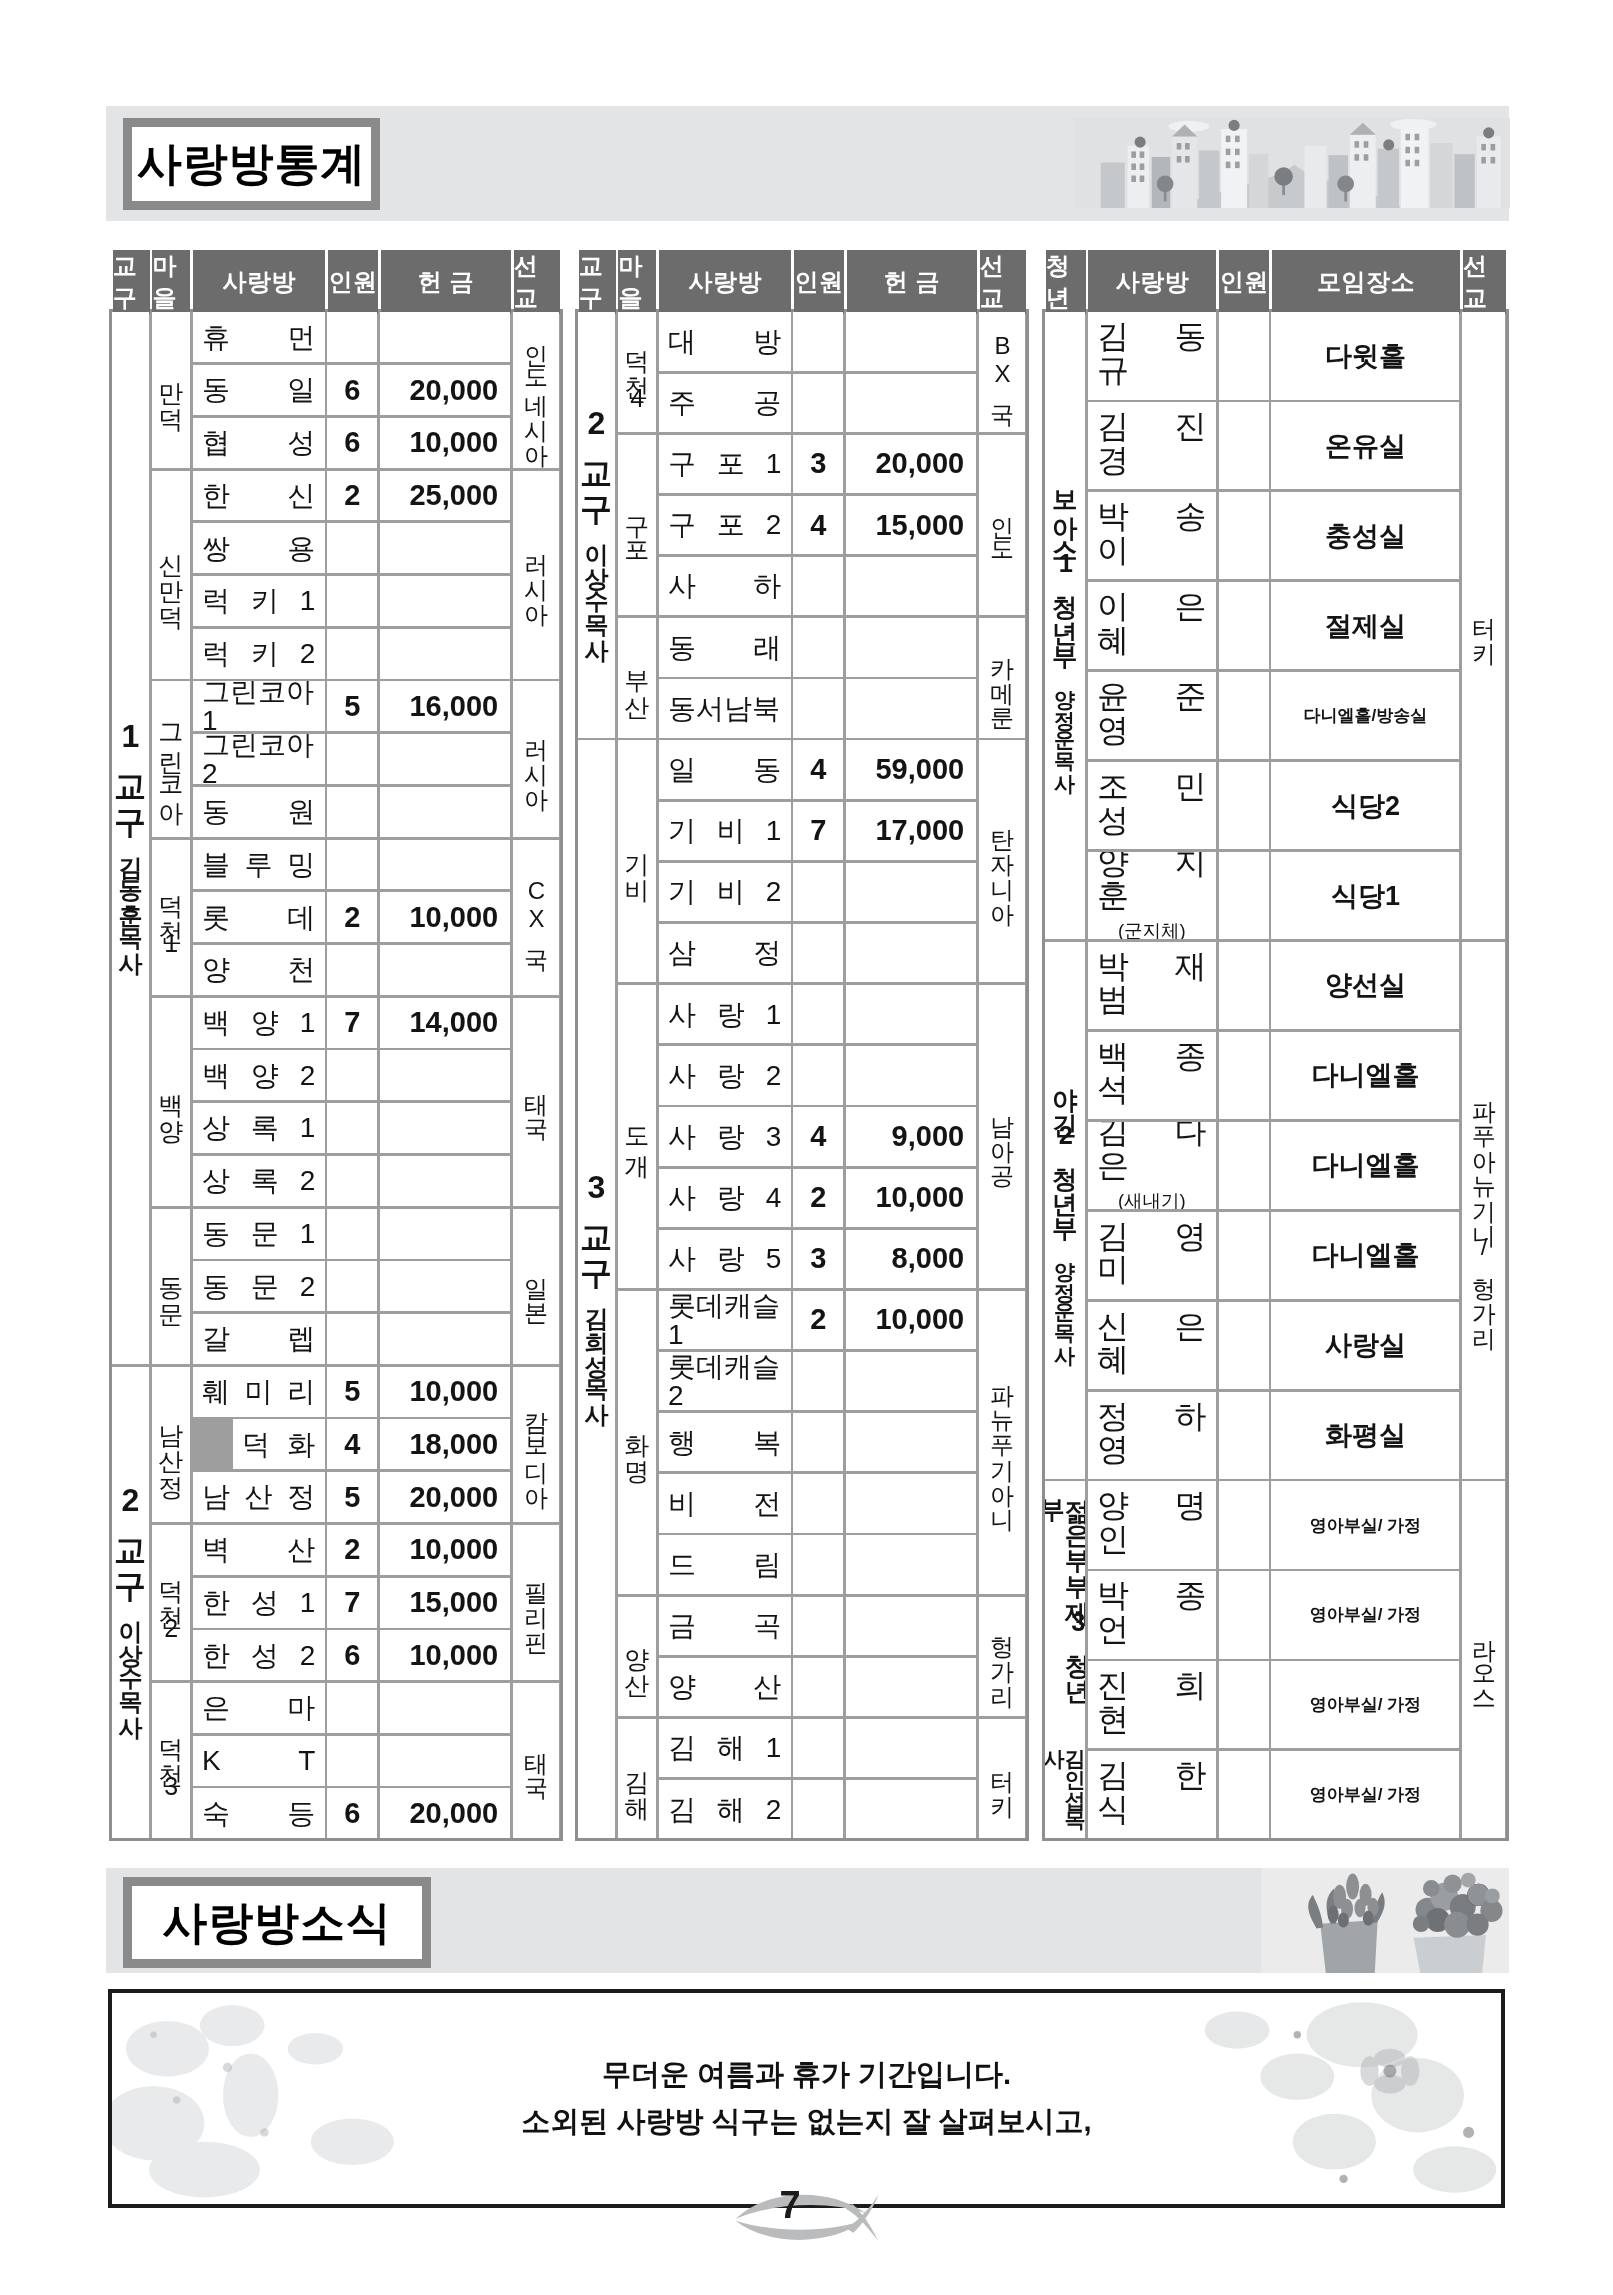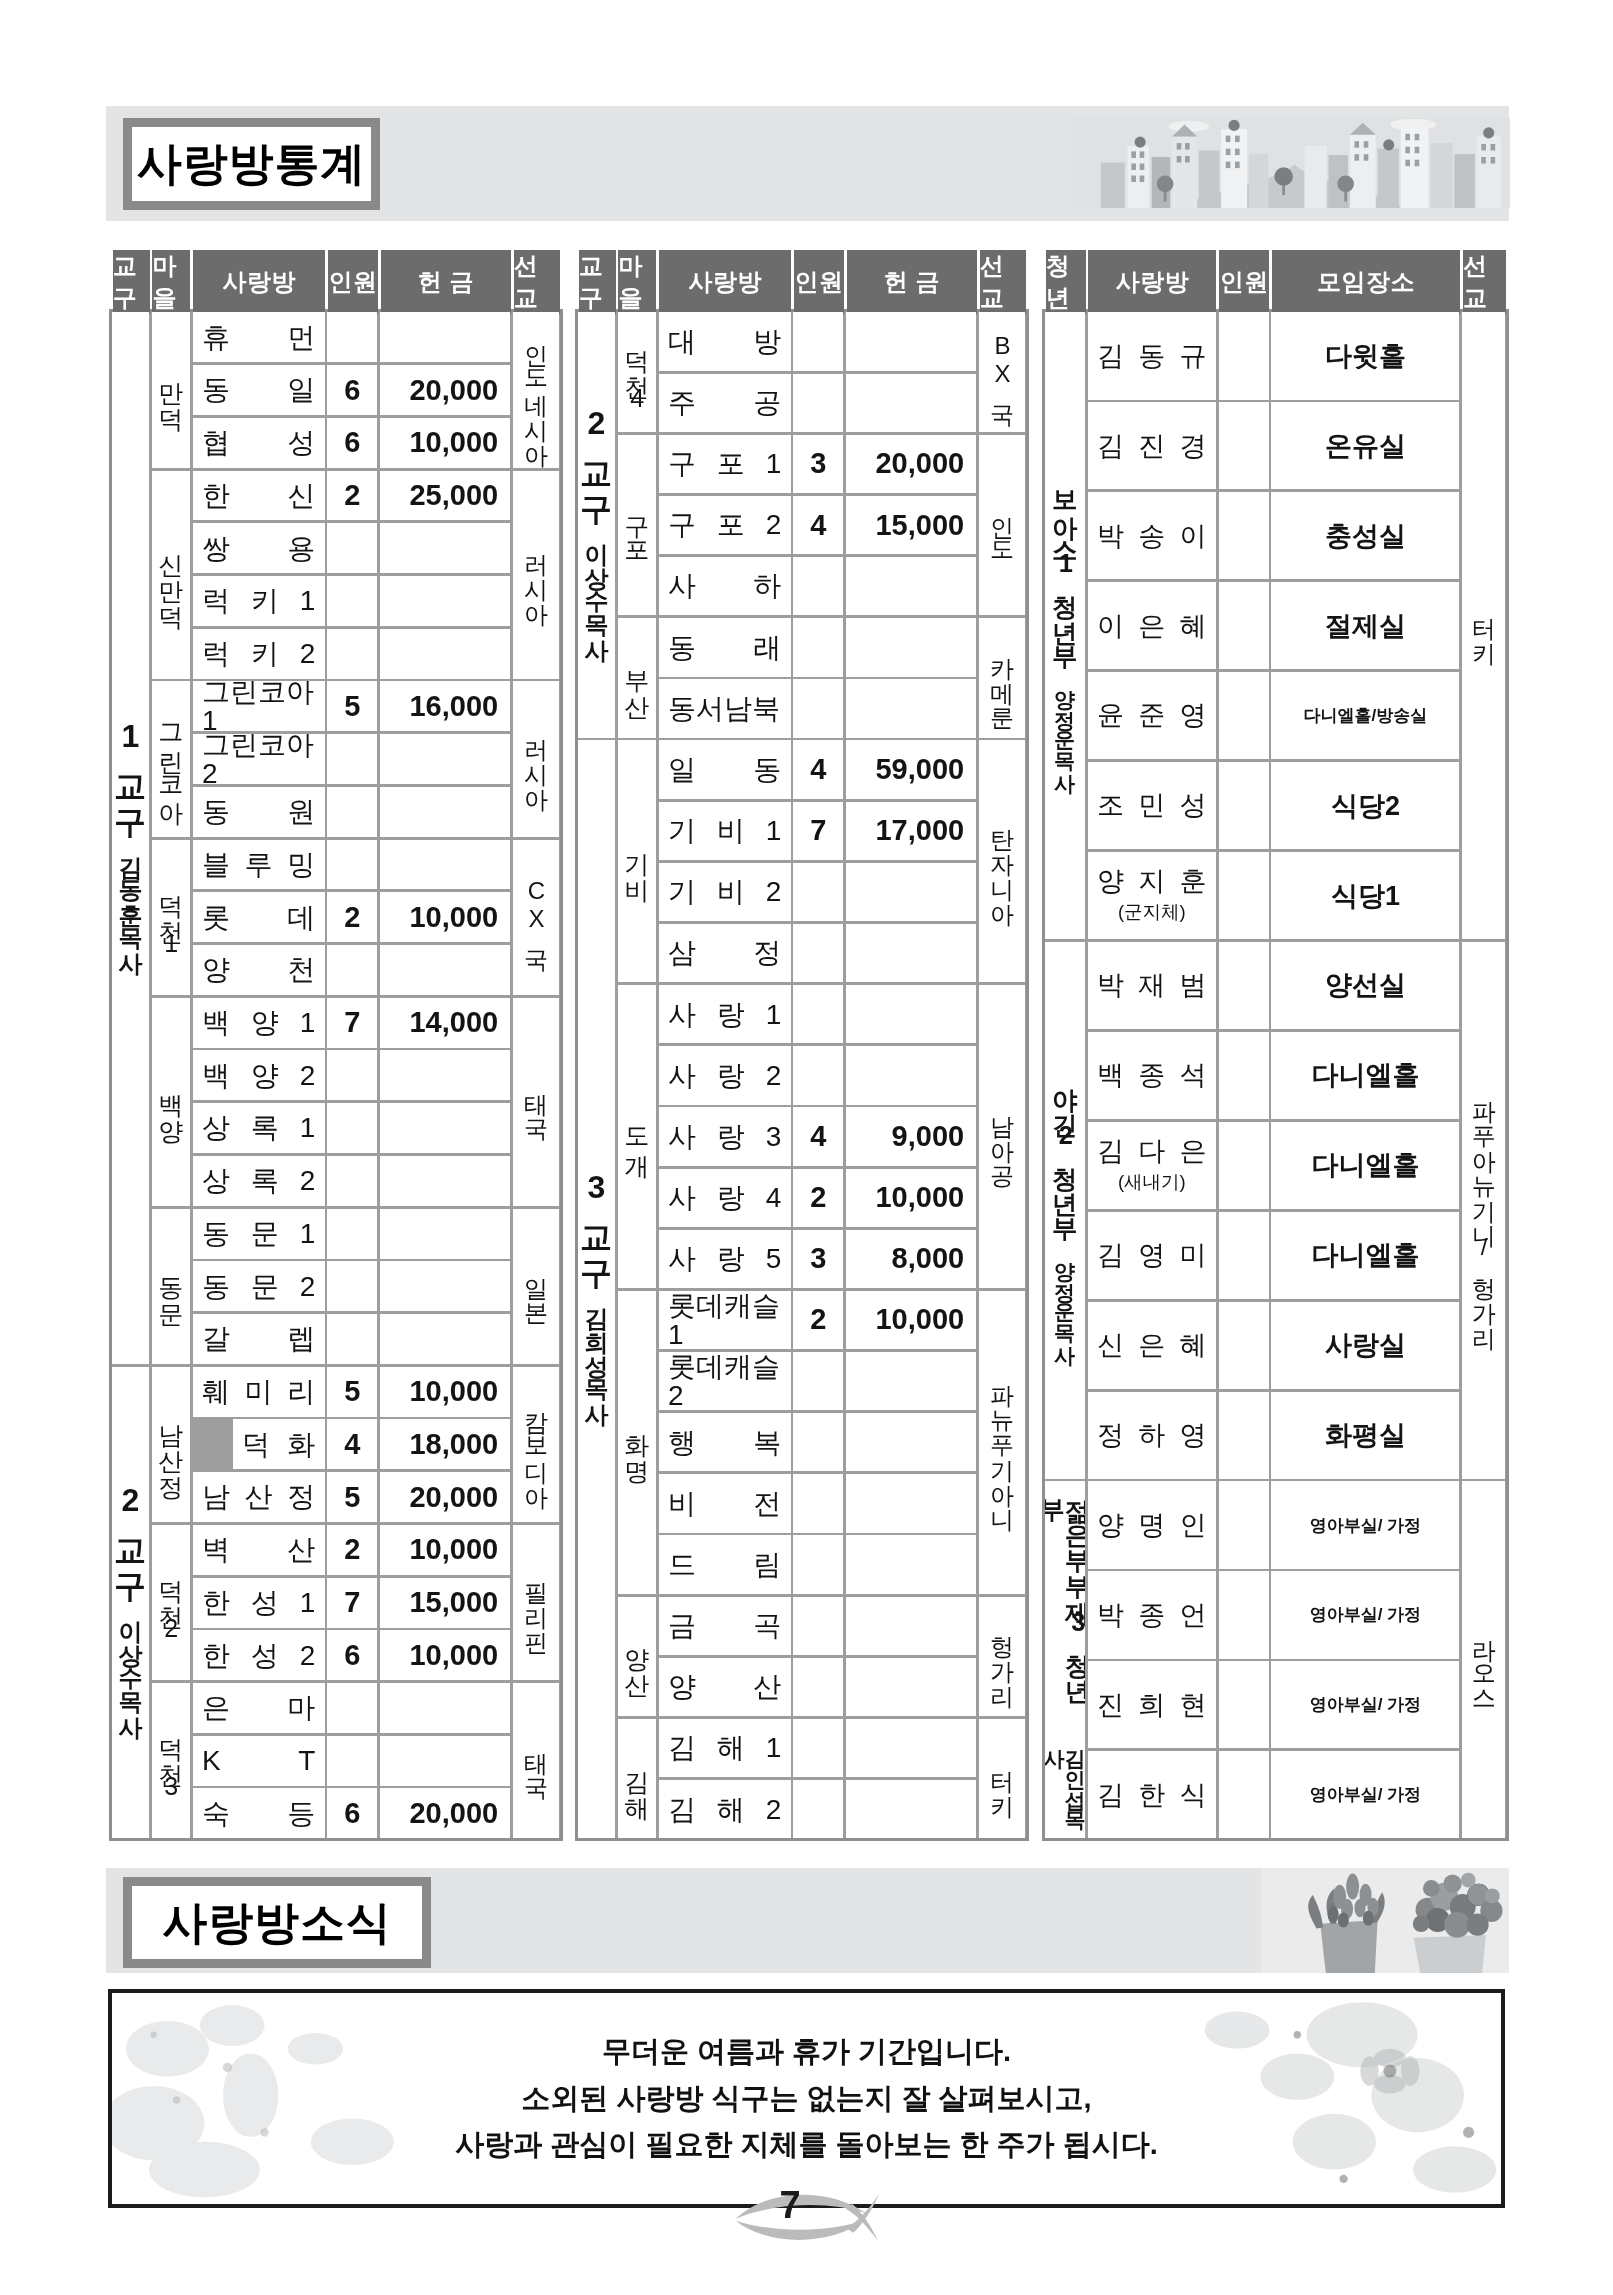--- a/index.html
+++ b/index.html
@@ -38,21 +38,21 @@
   .group-cell{display:flex;flex-direction:column;align-items:center;justify-content:center;gap:21px;}
   .g-bold{font-size:32px;font-weight:800;}
   .g-pastor{font-size:24px;font-weight:700;}
   .t-youth .g-bold{font-size:25.4px;}
   .t-youth .g-pastor{font-size:21px;}
   .village-cell,.mission-cell{display:flex;align-items:center;justify-content:center;}
 
   .name-cell{display:flex;flex-direction:column;align-items:center;justify-content:center;
              padding:0 9.3px;box-sizing:border-box;}
   .jname{width:100%;text-align:justify;text-align-last:justify;font-size:28px;line-height:1.05;}
-  .t-youth .jname{font-size:27px;}
+  .t-youth .jname{font-size:32px;font-family:Liberation Mono, monospace;}
   .sub-label{font-size:18.5px;margin-top:3.7px;}
   .count-cell{display:flex;align-items:center;justify-content:center;font-size:29px;font-weight:700;}
   .amount-cell{display:flex;align-items:center;justify-content:flex-end;padding-right:12px;
                font-size:29px;font-weight:700;box-sizing:border-box;}
   .place-cell{display:flex;align-items:center;justify-content:center;text-align:center;
               font-weight:700;font-size:27px;padding:0 4.6px;box-sizing:border-box;}
   .place-cell.long{font-size:17px;}
 
   
   #notice{position:absolute;left:108px;top:1989px;width:1397px;height:219px;
@@ -760,21 +760,20 @@
       <g fill="#7c7f82" opacity="0.6">
         <circle cx="760" cy="168" r="14"></circle>
           <circle cx="930" cy="300" r="12"></circle>
         <circle cx="560" cy="90" r="8"></circle>
           <circle cx="660" cy="400" r="9"></circle>
       </g>
     </svg>
     <div class="notice-text">
       <div>무더운 여름과 휴가 기간입니다.</div>
       <div>소외된 사랑방 식구는 없는지 잘 살펴보시고,</div>
-      <div>사랑과 관심이 필요한 지체를 돌아보는 한 주가 됩시다.</div>
     </div>
   </div>
 
   <div id="fish-wrap">
     <svg width="153" height="74" viewBox="0 0 330 160">
       <g fill="#b9bbbd">
         <path d="M12,84 C78,20 210,14 294,72 C212,44 92,50 12,84 Z"></path>
         <path d="M12,88 C80,142 212,146 298,84 C214,116 94,114 12,88 Z"></path>
         <path d="M250,62 C278,78 302,108 320,132 C304,98 284,70 264,52 Z"></path>
         <path d="M250,104 C280,88 304,56 322,30 C306,66 286,96 266,114 Z"></path>

